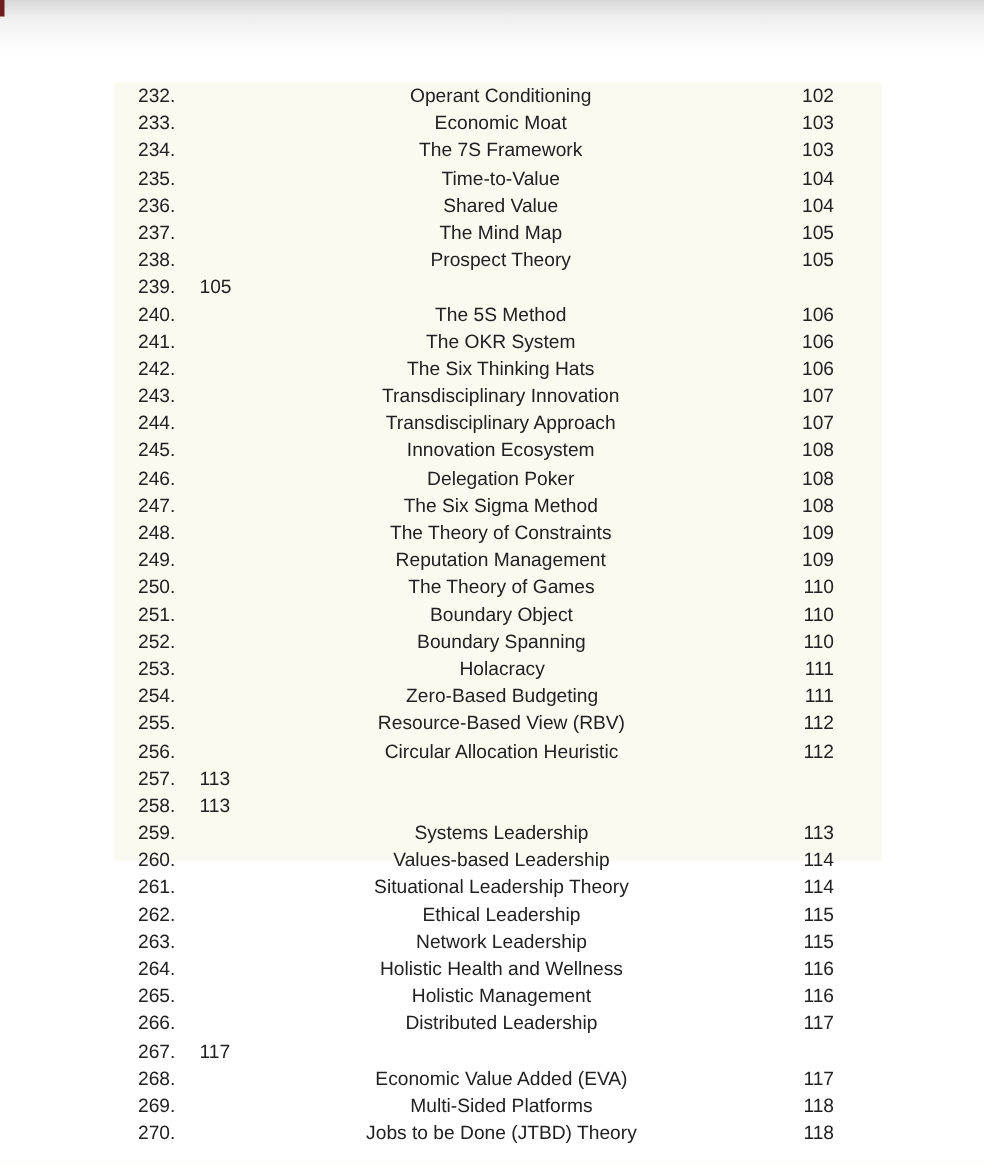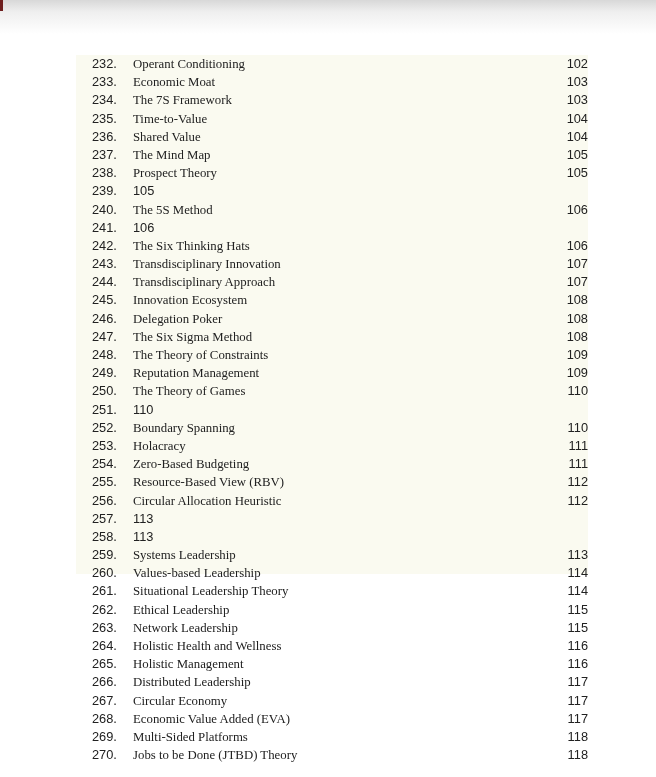--- a/index.html
+++ b/index.html
@@ -47,29 +47,28 @@
   }
   .toc-num {
     margin-left: 16px;
     width: 41px;
     flex: 0 0 41px;
     text-align: left;
     white-space: nowrap;
   }
   .toc-title {
     flex: 1 1 auto;
-    text-align: left;
+    text-align: center;
     white-space: nowrap;
     overflow: hidden;
-    font-family: Liberation Serif, serif;
   }
   .toc-page {
     flex: 0 0 auto;
     text-align: center;
-    padding-right: 0;
+    padding-right: 32px;
     white-space: nowrap;
   }
 </style>
 </head>
 <body>
 
 <div class="canvas">
   <div class="top-gradient"></div>
   <div class="corner-mark" style="background: rgb(110, 30, 30);"></div>
   <div class="toc-band" id="toc-band" style="background: rgb(250, 250, 240);">
@@ -112,20 +111,21 @@
         <span class="toc-num">239.</span>
         <span class="toc-page">105</span>
       </div>
       <div class="toc-row">
         <span class="toc-num">240.</span>
         <span class="toc-title">The 5S Method</span>
         <span class="toc-page">106</span>
       </div>
       <div class="toc-row">
         <span class="toc-num">241.</span>
+        <span class="toc-title">The OKR System</span>
         <span class="toc-page">106</span>
       </div>
       <div class="toc-row">
         <span class="toc-num">242.</span>
         <span class="toc-title">The Six Thinking Hats</span>
         <span class="toc-page">106</span>
       </div>
       <div class="toc-row">
         <span class="toc-num">243.</span>
         <span class="toc-title">Transdisciplinary Innovation</span>
@@ -161,20 +161,21 @@
         <span class="toc-title">Reputation Management</span>
         <span class="toc-page">109</span>
       </div>
       <div class="toc-row">
         <span class="toc-num">250.</span>
         <span class="toc-title">The Theory of Games</span>
         <span class="toc-page">110</span>
       </div>
       <div class="toc-row">
         <span class="toc-num">251.</span>
+        <span class="toc-title">Boundary Object</span>
         <span class="toc-page">110</span>
       </div>
       <div class="toc-row">
         <span class="toc-num">252.</span>
         <span class="toc-title">Boundary Spanning</span>
         <span class="toc-page">110</span>
       </div>
       <div class="toc-row">
         <span class="toc-num">253.</span>
         <span class="toc-title">Holacracy</span>
@@ -238,21 +239,20 @@
         <span class="toc-title">Holistic Management</span>
         <span class="toc-page">116</span>
       </div>
       <div class="toc-row">
         <span class="toc-num">266.</span>
         <span class="toc-title">Distributed Leadership</span>
         <span class="toc-page">117</span>
       </div>
       <div class="toc-row">
         <span class="toc-num">267.</span>
-        <span class="toc-title">Circular Economy</span>
         <span class="toc-page">117</span>
       </div>
       <div class="toc-row">
         <span class="toc-num">268.</span>
         <span class="toc-title">Economic Value Added (EVA)</span>
         <span class="toc-page">117</span>
       </div>
       <div class="toc-row">
         <span class="toc-num">269.</span>
         <span class="toc-title">Multi-Sided Platforms</span>

